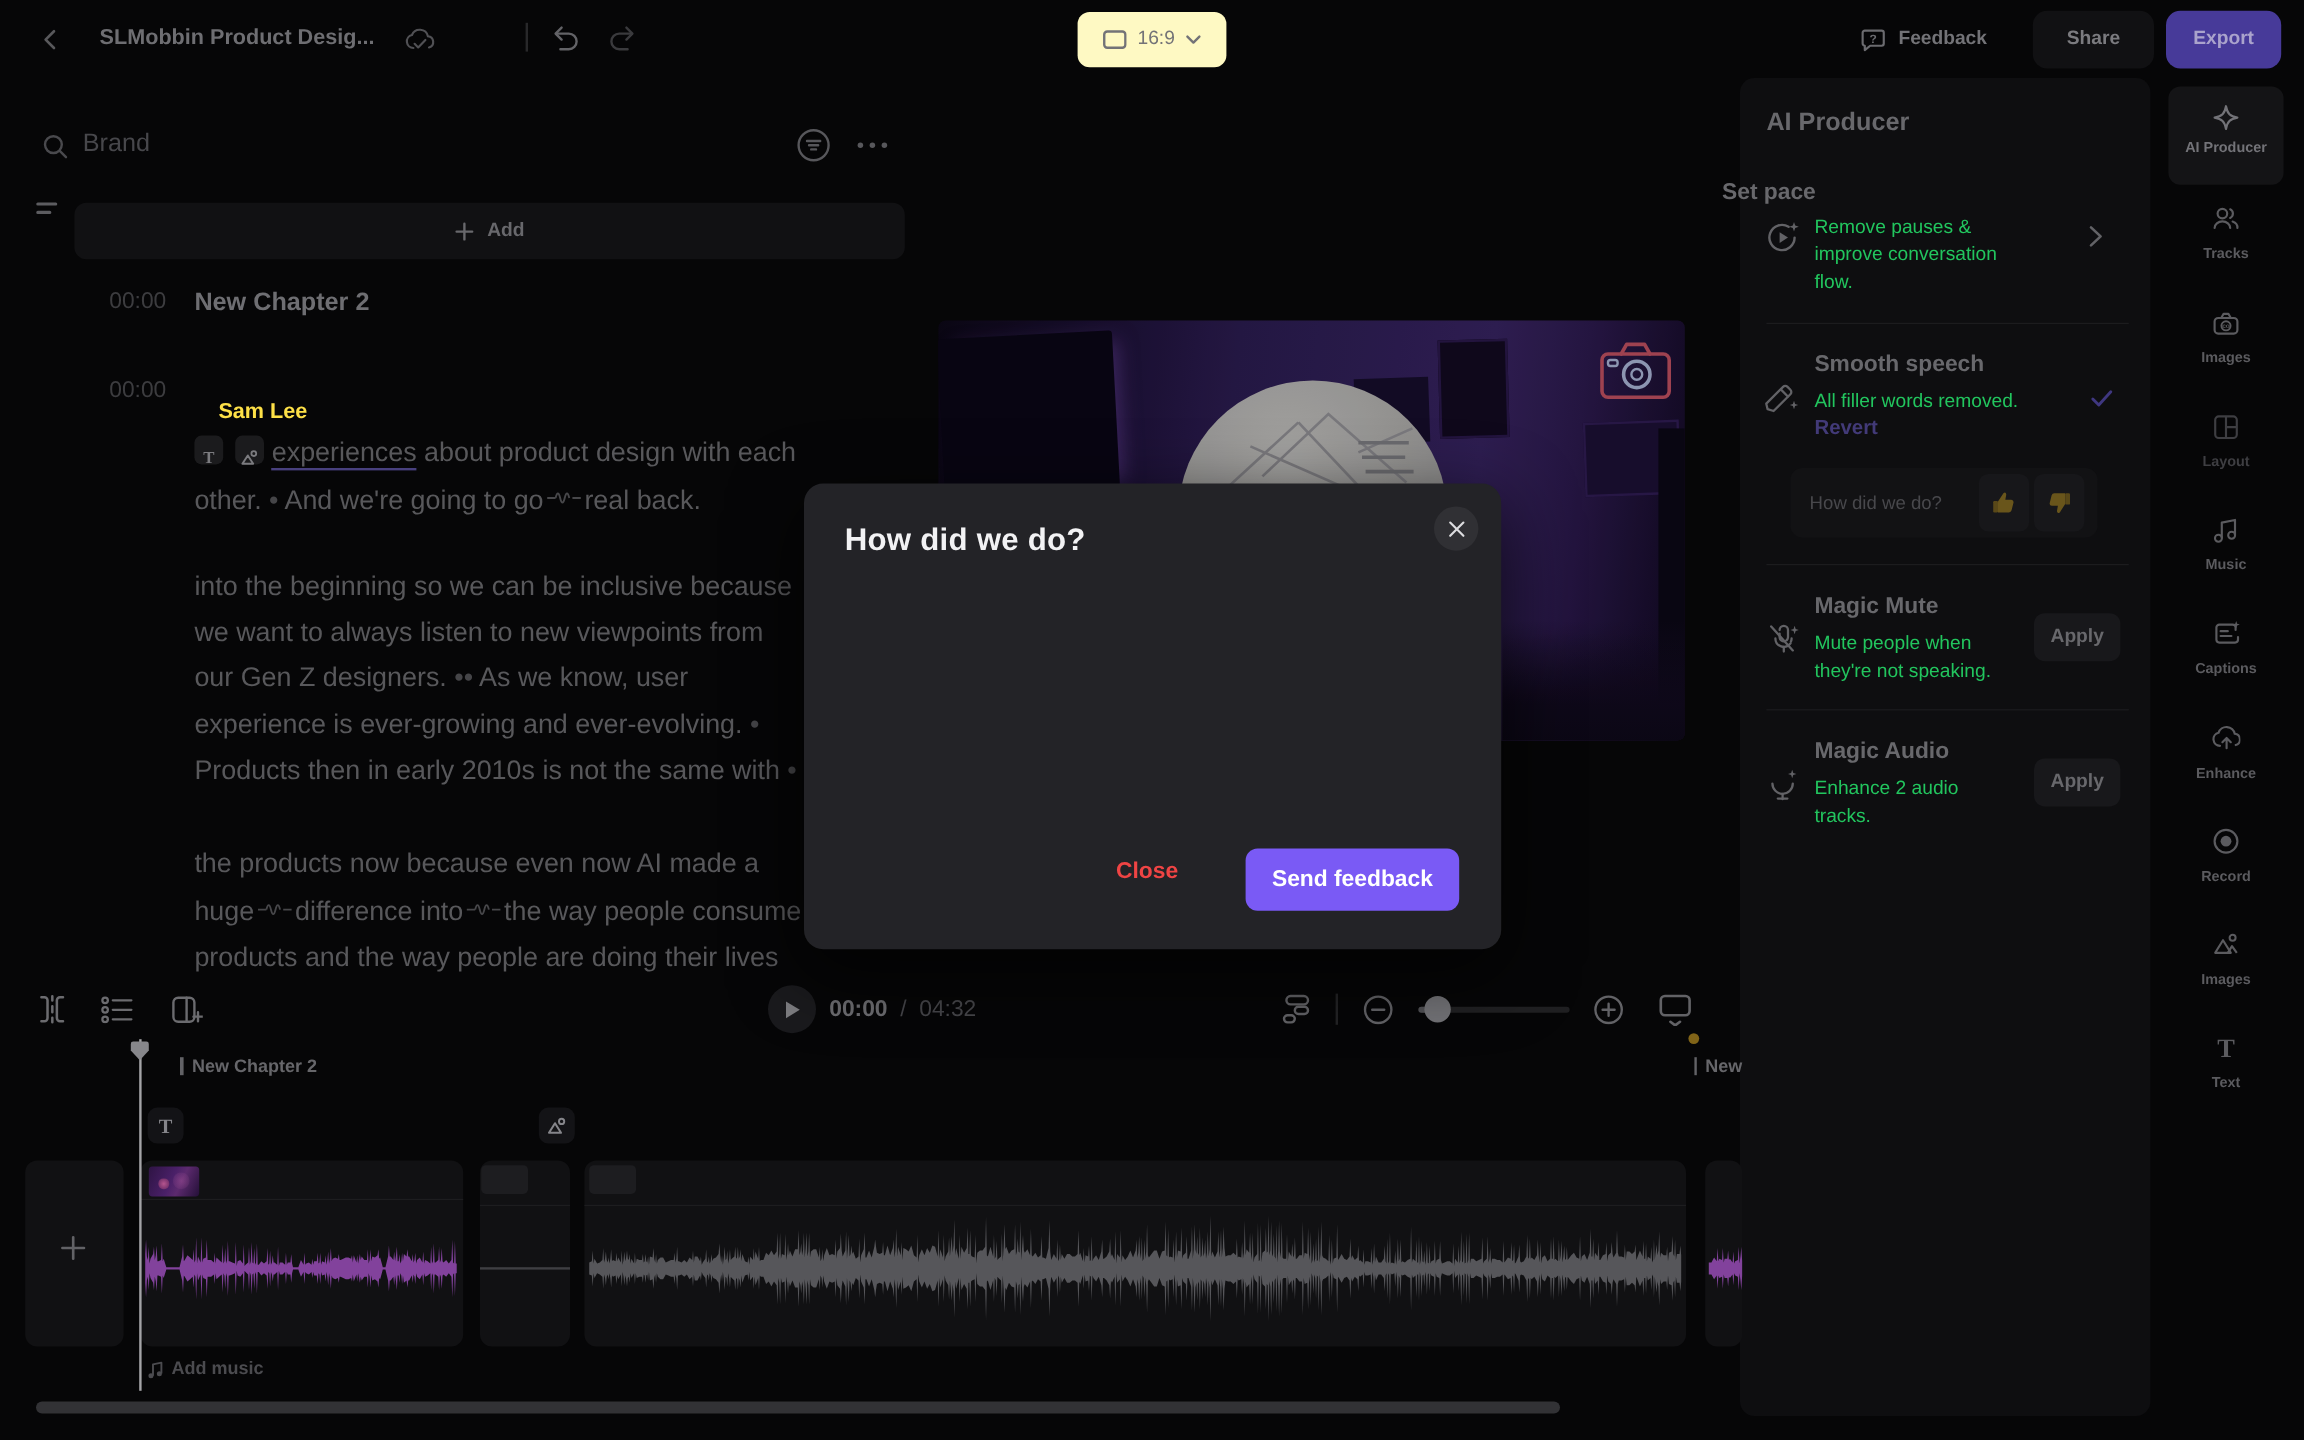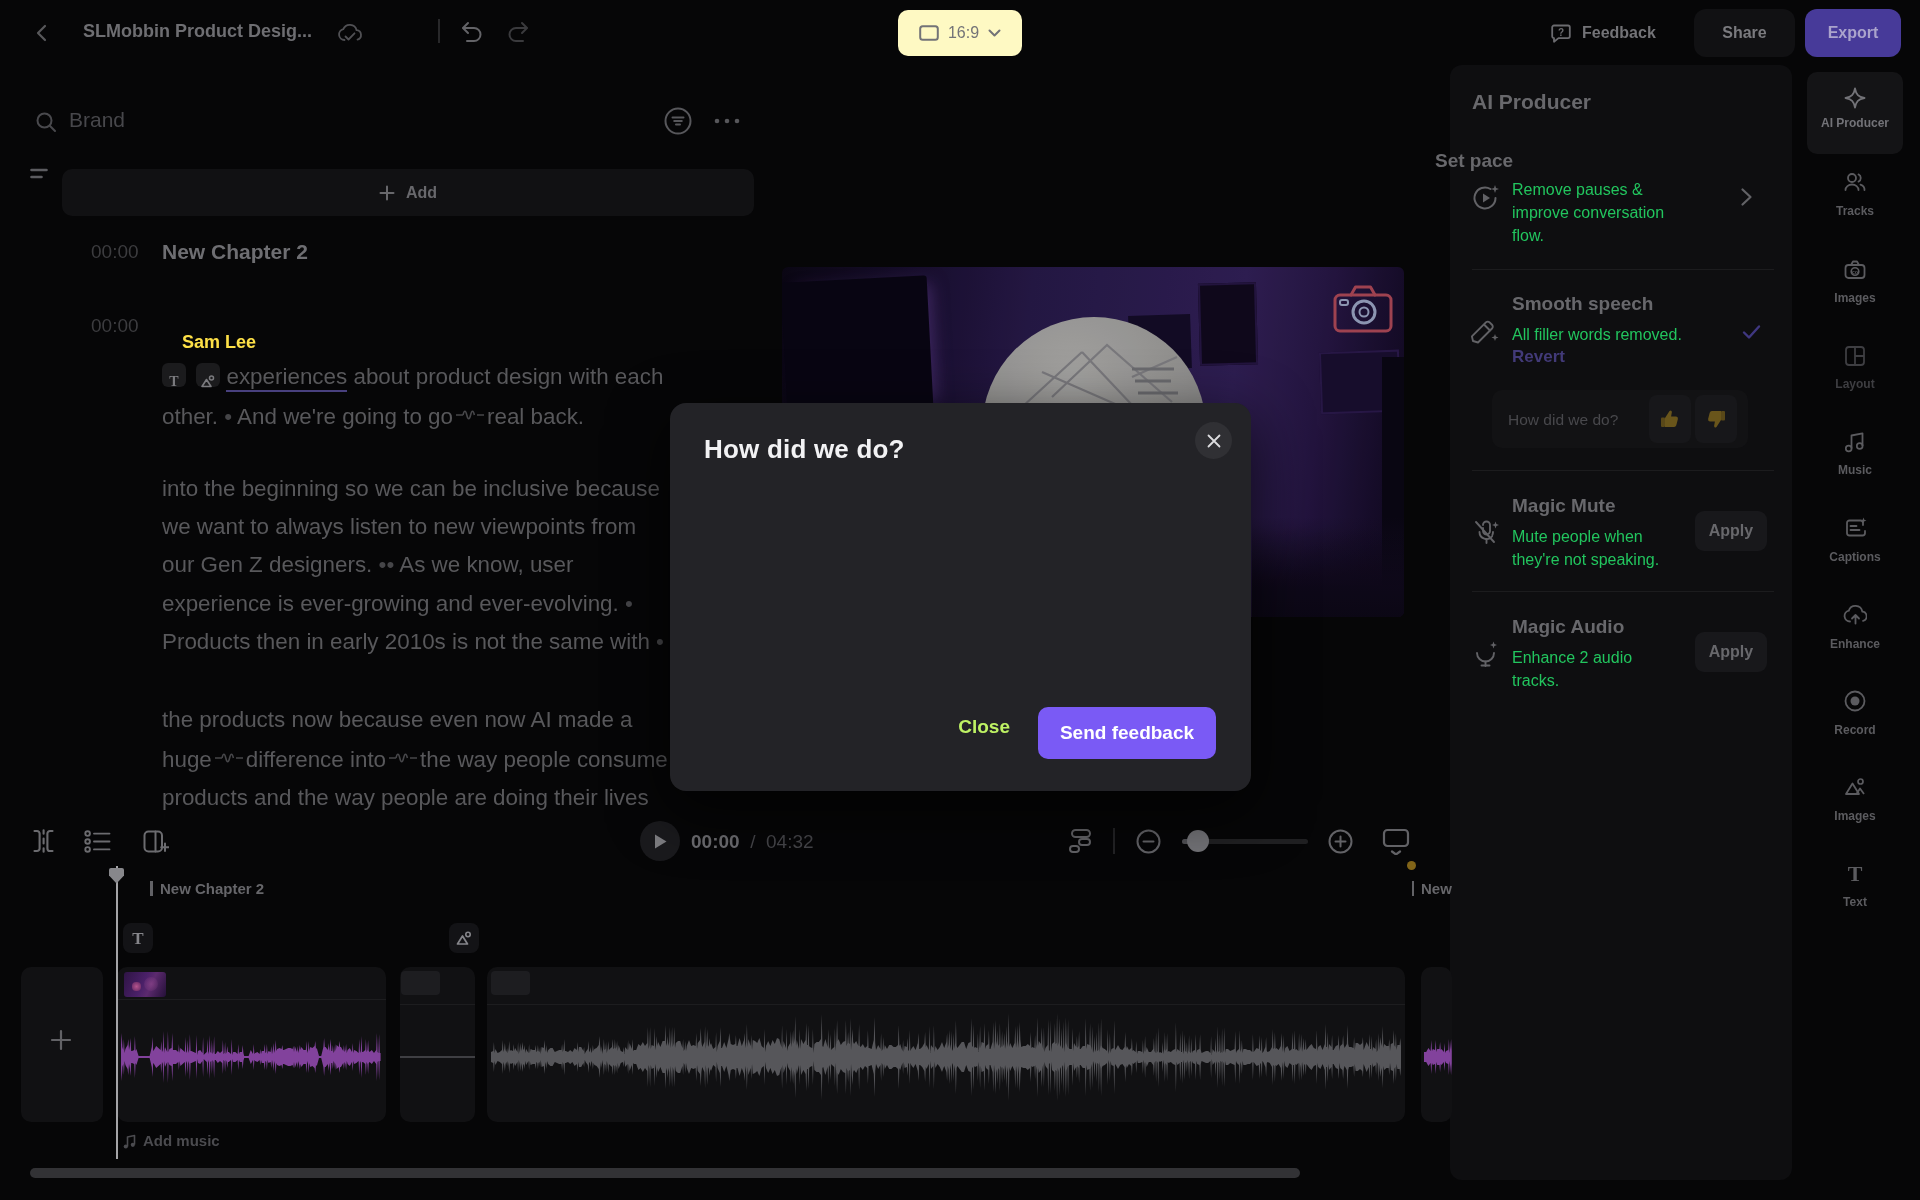--- a/index.html
+++ b/index.html
@@ -61,22 +61,22 @@
   display:flex; align-items:center; justify-content:center; }
 
 
 #modal { left:670px; top:403px; width:581px; height:388px; background:#232327; border-radius:16px;
   box-shadow:0 18px 60px rgba(0,0,0,.7); }
 #modal h1 { position:absolute; left:34px; top:31px; font-size:26px; font-weight:bold; color:#f2f2f4; letter-spacing:.2px; }
 #mclose { position:absolute; left:525px; top:19px; width:37px; height:37px; border-radius:50%; background:#303034;
   display:flex; align-items:center; justify-content:center; }
 #mtext { position:absolute; left:35px; top:87px; width:511px; height:196px; background:#29292d;
   border:1.5px solid #8a7cf0; border-radius:9px; color:#dcdcdf; font-size:19px; padding:14px 18px; line-height:27px; }
-#mclosebtn { position:absolute; left:930px; top:716px; font-size:19px; font-weight:bold; color:#bef264;
-  width:80px; text-align:right; }
+#mclosebtn { position:absolute; left:930px; top:716px; font-size:19px; font-weight:bold; color:#ef4444;
+  width:80px; text-align:left; }
 #msend { position:absolute; left:1038px; top:707px; width:178px; height:52px; background:#7a5af5; border-radius:10px;
   display:flex; align-items:center; justify-content:center; color:#fff; font-size:19px; font-weight:bold; }
 </style></head>
 <body>
 <div id="stage">
 
 <svg class="abs" style="left:33px;top:24px" width="18" height="18" viewBox="0 0 18 18">
   <path d="M12 2 L5 9 L12 16" stroke="#58585b" stroke-width="2.2" fill="none" stroke-linecap="round" stroke-linejoin="round"></path>
     </svg>
 <div class="abs tb-title">SLMobbin Product Desig...</div>

